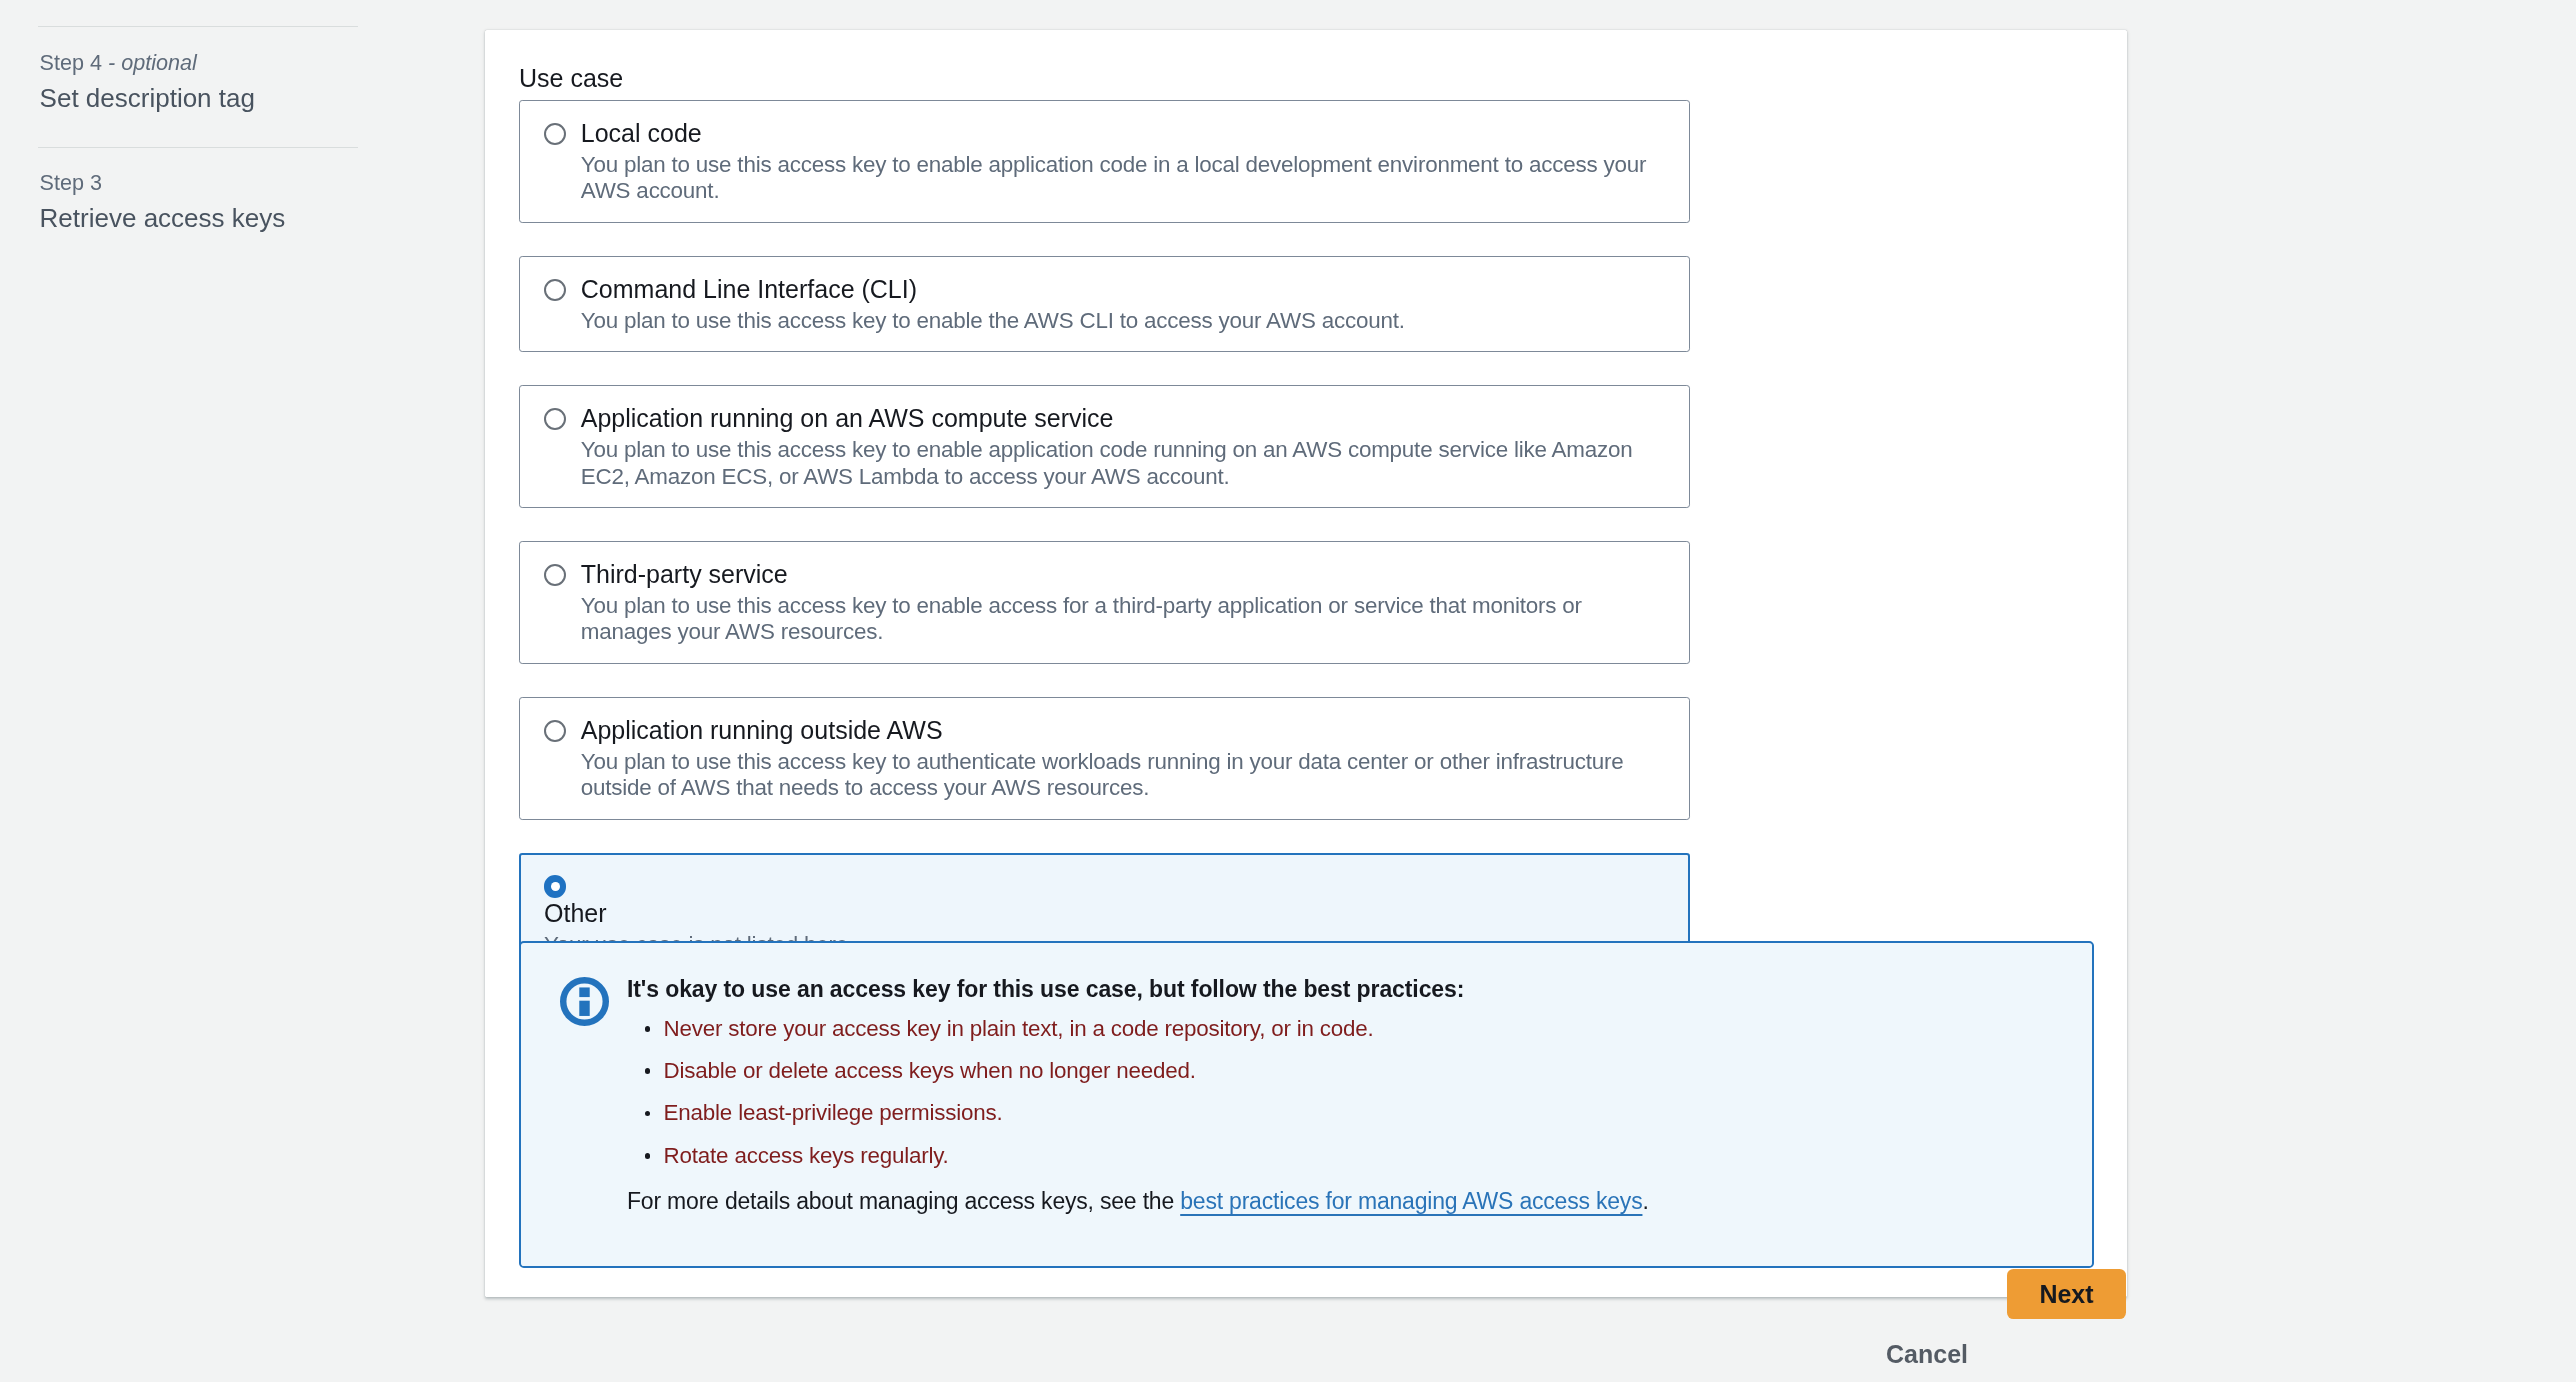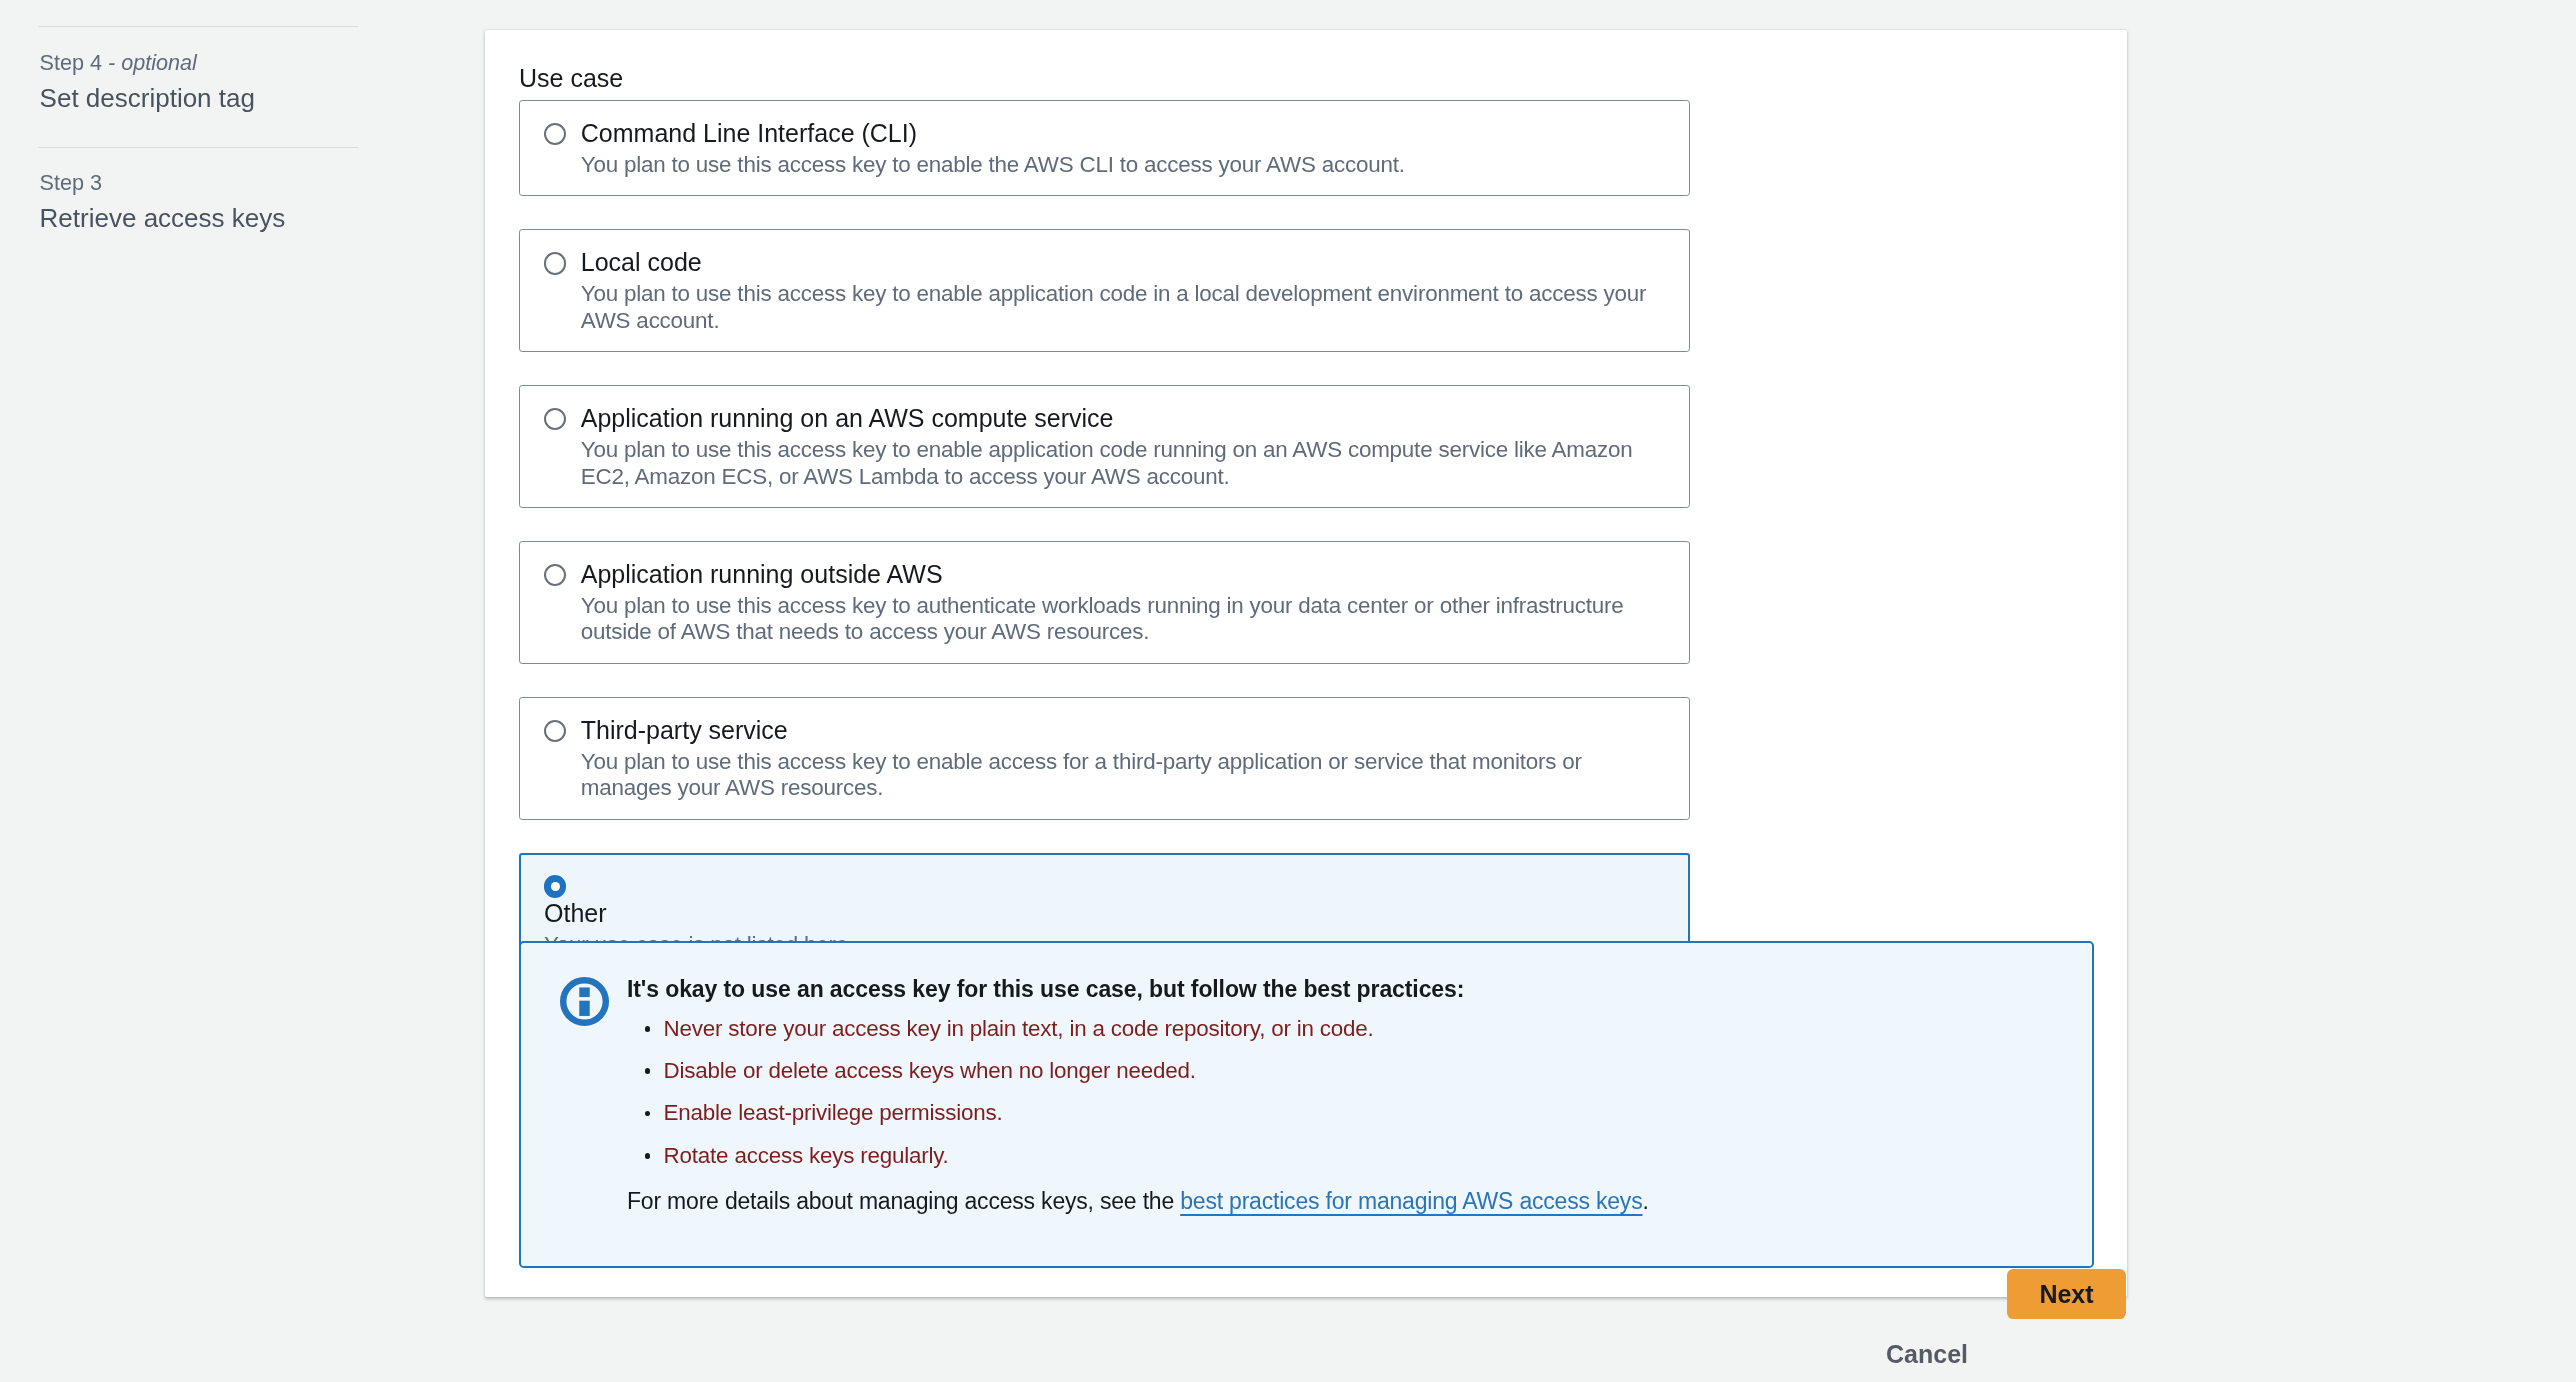--- a/index.html
+++ b/index.html
@@ -260,54 +260,54 @@
 
 <main class="panel">
 
   <div class="use-case-label">Use case</div>
 
   <div class="tiles" role="radiogroup">
 
     <div class="tile" role="radio" aria-checked="false">
       <span class="radio"></span>
       <div>
+        <div class="tile-title">Local code</div>
+        <div class="tile-desc">You plan to use this access key to enable application code in a local development environment to access your AWS account.</div>
+      </div>
+    </div>
+
+    <div class="tile" role="radio" aria-checked="false">
+      <span class="radio"></span>
+      <div>
         <div class="tile-title">Command Line Interface (CLI)</div>
         <div class="tile-desc">You plan to use this access key to enable the AWS CLI to access your AWS account.</div>
       </div>
     </div>
 
     <div class="tile" role="radio" aria-checked="false">
       <span class="radio"></span>
       <div>
-        <div class="tile-title">Local code</div>
-        <div class="tile-desc">You plan to use this access key to enable application code in a local development environment to access your AWS account.</div>
-      </div>
-    </div>
-
-    <div class="tile" role="radio" aria-checked="false">
-      <span class="radio"></span>
-      <div>
         <div class="tile-title">Application running on an AWS compute service</div>
         <div class="tile-desc">You plan to use this access key to enable application code running on an AWS compute service like Amazon EC2, Amazon ECS, or AWS Lambda to access your AWS account.</div>
       </div>
     </div>
 
     <div class="tile" role="radio" aria-checked="false">
       <span class="radio"></span>
       <div>
+        <div class="tile-title">Third-party service</div>
+        <div class="tile-desc">You plan to use this access key to enable access for a third-party application or service that monitors or manages your AWS resources.</div>
+      </div>
+    </div>
+
+    <div class="tile" role="radio" aria-checked="false">
+      <span class="radio"></span>
+      <div>
         <div class="tile-title">Application running outside AWS</div>
         <div class="tile-desc">You plan to use this access key to authenticate workloads running in your data center or other infrastructure outside of AWS that needs to access your AWS resources.</div>
-      </div>
-    </div>
-
-    <div class="tile" role="radio" aria-checked="false">
-      <span class="radio"></span>
-      <div>
-        <div class="tile-title">Third-party service</div>
-        <div class="tile-desc">You plan to use this access key to enable access for a third-party application or service that monitors or manages your AWS resources.</div>
       </div>
     </div>
 
     <div class="tile selected" role="radio" aria-checked="true">
       <span class="radio checked"></span>
       <div>
         <div class="tile-title">Other</div>
         <div class="tile-desc">Your use case is not listed here.</div>
       </div>
     </div>

